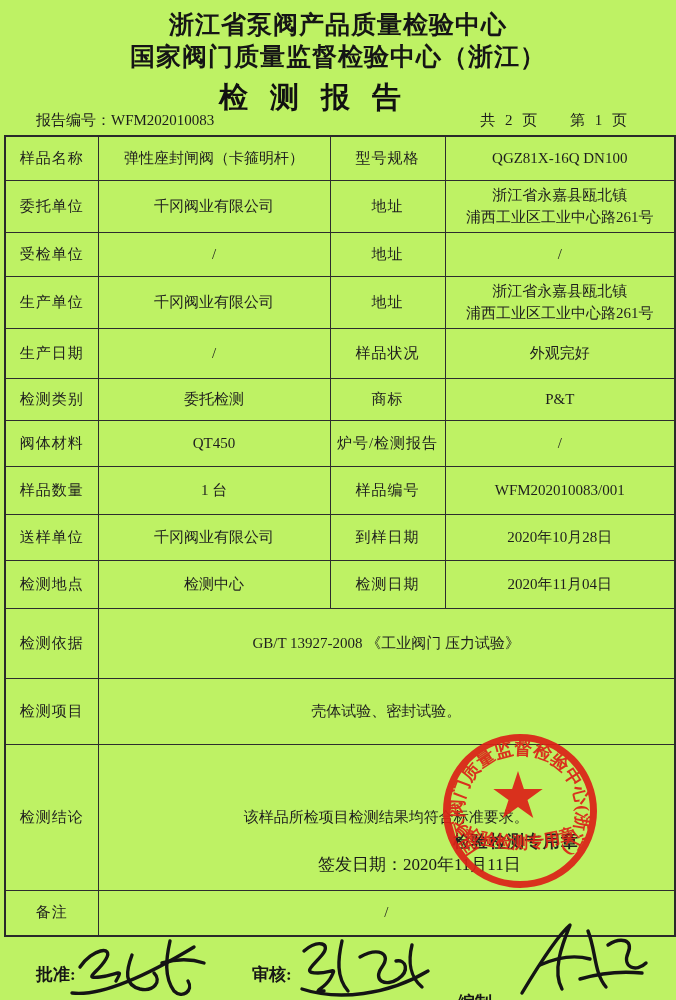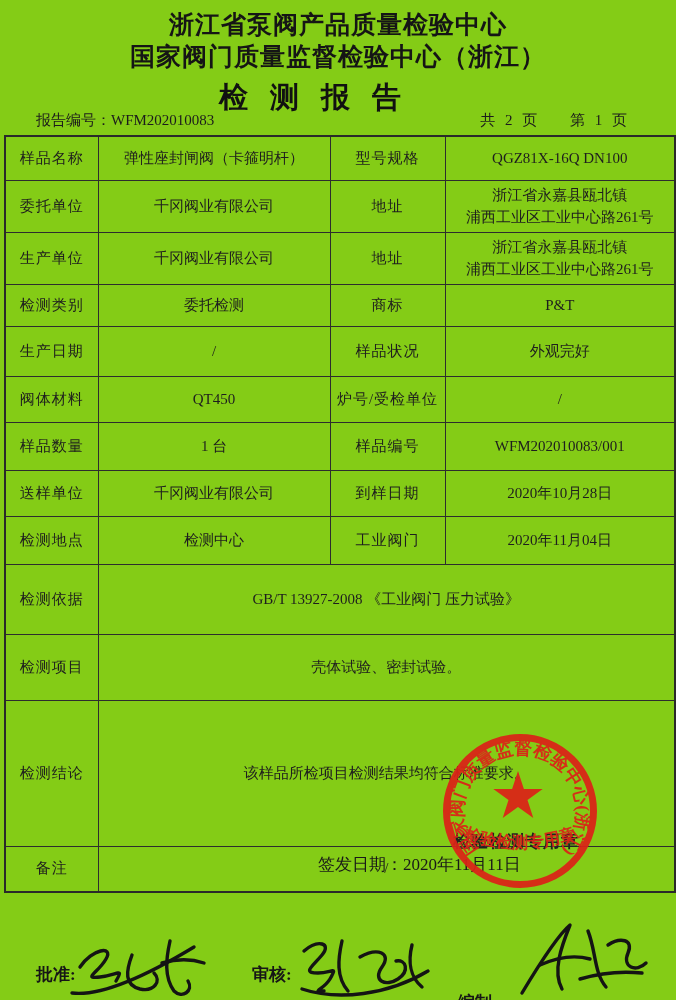--- a/index.html
+++ b/index.html
@@ -1,19 +1,19 @@
 <!DOCTYPE html>
 <html><head>
 <meta charset="utf-8">
 <style>
   * { margin:0; padding:0; box-sizing:border-box; }
   html,body { background:#ffffff; }
   .page {
     position:relative; width:676px; height:1000px; margin:0 auto;
-    background:#84cc16; overflow:hidden;
+    background:#bef264; overflow:hidden;
     font-family:"Liberation Serif", serif; color:#1c1c1c;
   }
   .org-title {
     position:absolute; left:0; width:676px; text-align:center;
     font-size:25px; font-weight:bold; letter-spacing:1px; color:#151515;
   }
   .org-title.l1 { top:8px; }
   .org-title.l2 { top:40px; }
   .doc-title {
     position:absolute; top:78px; left:0; width:620px; text-align:center;
@@ -93,63 +93,69 @@
     </tr>
     <tr style="height:52px">
       <td class="lbl">委托单位</td>
       <td>千冈阀业有限公司</td>
       <td class="lbl">地址</td>
       <td class="addr">
         <div>浙江省永嘉县瓯北镇</div>
         <div>浦西工业区工业中心路261号</div>
       </td>
     </tr>
+    <tr style="height:44px">
+      <td class="lbl">受检单位</td>
+      <td>/</td>
+      <td class="lbl">地址</td>
+      <td>/</td>
+    </tr>
     <tr style="height:52px">
       <td class="lbl">生产单位</td>
       <td>千冈阀业有限公司</td>
       <td class="lbl">地址</td>
       <td class="addr">
         <div>浙江省永嘉县瓯北镇</div>
         <div>浦西工业区工业中心路261号</div>
       </td>
     </tr>
+    <tr style="height:50px">
+      <td class="lbl">生产日期</td>
+      <td>/</td>
+      <td class="lbl">样品状况</td>
+      <td>外观完好</td>
+    </tr>
     <tr style="height:42px">
       <td class="lbl">检测类别</td>
       <td>委托检测</td>
       <td class="lbl">商标</td>
       <td>P&amp;T</td>
     </tr>
-    <tr style="height:50px">
-      <td class="lbl">生产日期</td>
-      <td>/</td>
-      <td class="lbl">样品状况</td>
-      <td>外观完好</td>
-    </tr>
     <tr style="height:46px">
       <td class="lbl">阀体材料</td>
       <td>QT450</td>
-      <td class="lbl">炉号/受检单位</td>
+      <td class="lbl">炉号/检测报告</td>
       <td>/</td>
     </tr>
     <tr style="height:48px">
       <td class="lbl">样品数量</td>
       <td>1 台</td>
       <td class="lbl">样品编号</td>
       <td>WFM202010083/001</td>
     </tr>
     <tr style="height:46px">
       <td class="lbl">送样单位</td>
       <td>千冈阀业有限公司</td>
       <td class="lbl">到样日期</td>
       <td>2020年10月28日</td>
     </tr>
     <tr style="height:48px">
       <td class="lbl">检测地点</td>
       <td>检测中心</td>
-      <td class="lbl">工业阀门</td>
+      <td class="lbl">检测日期</td>
       <td>2020年11月04日</td>
     </tr>
     <tr style="height:70px">
       <td class="lbl">检测依据</td>
       <td colspan="3">GB/T 13927-2008 《工业阀门 压力试验》</td>
     </tr>
     <tr style="height:66px">
       <td class="lbl">检测项目</td>
       <td colspan="3" class="top-left">壳体试验、密封试验。</td>
     </tr>

